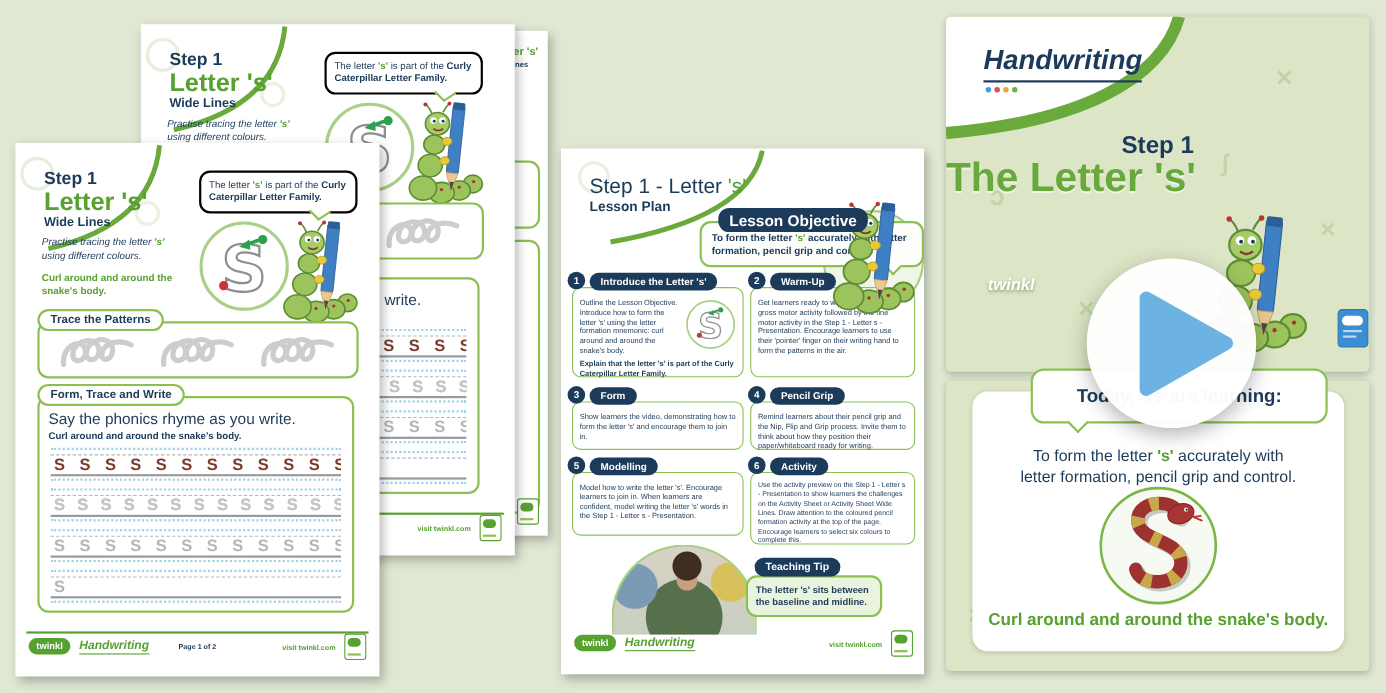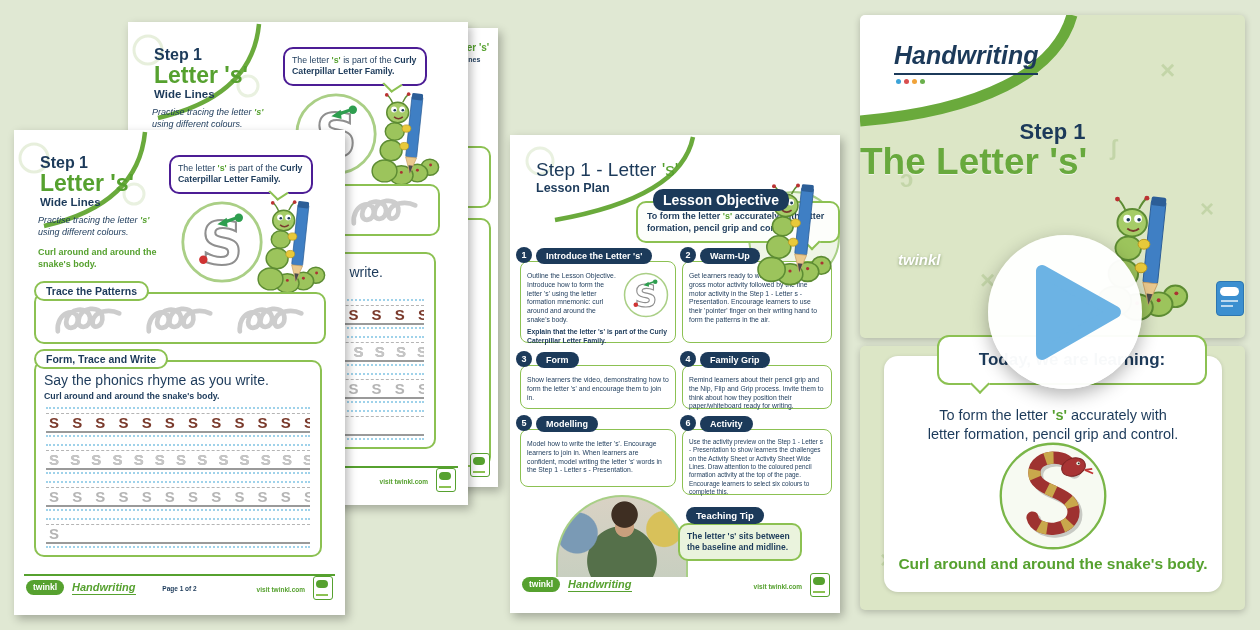--- a/index.html
+++ b/index.html
@@ -9,21 +9,21 @@
   .navy{color:#1c3a5a;}
   .green{color:#56a12f;}
   .bold{font-weight:bold;}
 
   
   .ws-inner{position:absolute;inset:0;overflow:hidden;}
   .ws-step{position:absolute;left:26px;top:24px;font-size:16px;font-weight:bold;color:#1c3a5a;}
   .ws-title{position:absolute;left:26px;top:40px;font-size:23px;font-weight:bold;color:#56a12f;}
   .ws-sub{position:absolute;left:26px;top:66px;font-size:11.5px;font-weight:bold;color:#1c3a5a;}
   .swoosh{position:absolute;left:0;top:0;pointer-events:none;}
-  .bubble{position:absolute;left:155px;top:25px;width:126px;background:#fff;border:2px solid #4c1d95;
+  .bubble{position:absolute;left:167px;top:25px;width:126px;background:#fff;border:2px solid #000000;
           border-radius:10px;padding:6px 7px;font-size:8.8px;line-height:1.3;color:#1c3a5a;z-index:3;}
   .bubble::after{content:"";position:absolute;bottom:-7px;right:26px;width:11px;height:11px;background:#fff;
           border-right:2px solid #8cc152;border-bottom:2px solid #8cc152;transform:rotate(45deg) skew(-12deg);}
   .ws-practise{position:absolute;left:24px;top:84px;width:132px;font-size:9px;line-height:1.35;color:#1c3a5a;font-style:italic;}
   .ws-mnemonic{position:absolute;left:24px;top:116px;width:122px;font-size:9px;line-height:1.35;font-weight:bold;color:#56a12f;}
   .pill{position:absolute;background:#fff;border:2px solid #8cc152;border-radius:12px;
         padding:2px 10px;font-size:10.5px;font-weight:bold;color:#1c3a5a;z-index:2;white-space:nowrap;}
   .gbox{position:absolute;background:#fff;border:2px solid #8cc152;border-radius:10px;}
   .loops-row{display:flex;justify-content:space-around;align-items:center;height:100%;padding:6px 8px 2px;box-sizing:border-box;}
   .ftw-say{font-size:14px;color:#1c3a5a;}
@@ -357,21 +357,21 @@
       <div class="lp-body">Get learners ready to write. Carry out the gross motor activity followed by the fine motor activity in the Step 1 - Letter s - Presentation. Encourage learners to use their 'pointer' finger on their writing hand to form the patterns in the air.</div>
     </div>
 
     <div class="ncirc" style="left:6px;top:216px;">3</div>
     <div class="npill" style="left:26px;top:217px;">Form</div>
     <div class="lp-box" style="left:10px;top:230px;width:156px;height:44px;">
       <div class="lp-body">Show learners the video, demonstrating how to form the letter 's' and encourage them to join in.</div>
     </div>
 
     <div class="ncirc" style="left:170px;top:216px;">4</div>
-    <div class="npill" style="left:190px;top:217px;">Family Grip</div>
+    <div class="npill" style="left:190px;top:217px;">Pencil Grip</div>
     <div class="lp-box" style="left:172px;top:230px;width:150px;height:44px;">
       <div class="lp-body">Remind learners about their pencil grip and the Nip, Flip and Grip process. Invite them to think about how they position their paper/whiteboard ready for writing.</div>
     </div>
 
     <div class="ncirc" style="left:6px;top:280px;">5</div>
     <div class="npill" style="left:26px;top:281px;">Modelling</div>
     <div class="lp-box" style="left:10px;top:294px;width:156px;height:58px;">
       <div class="lp-body">Model how to write the letter 's'. Encourage learners to join in. When learners are confident, model writing the letter 's' words in the Step 1 - Letter s - Presentation.</div>
     </div>
 

